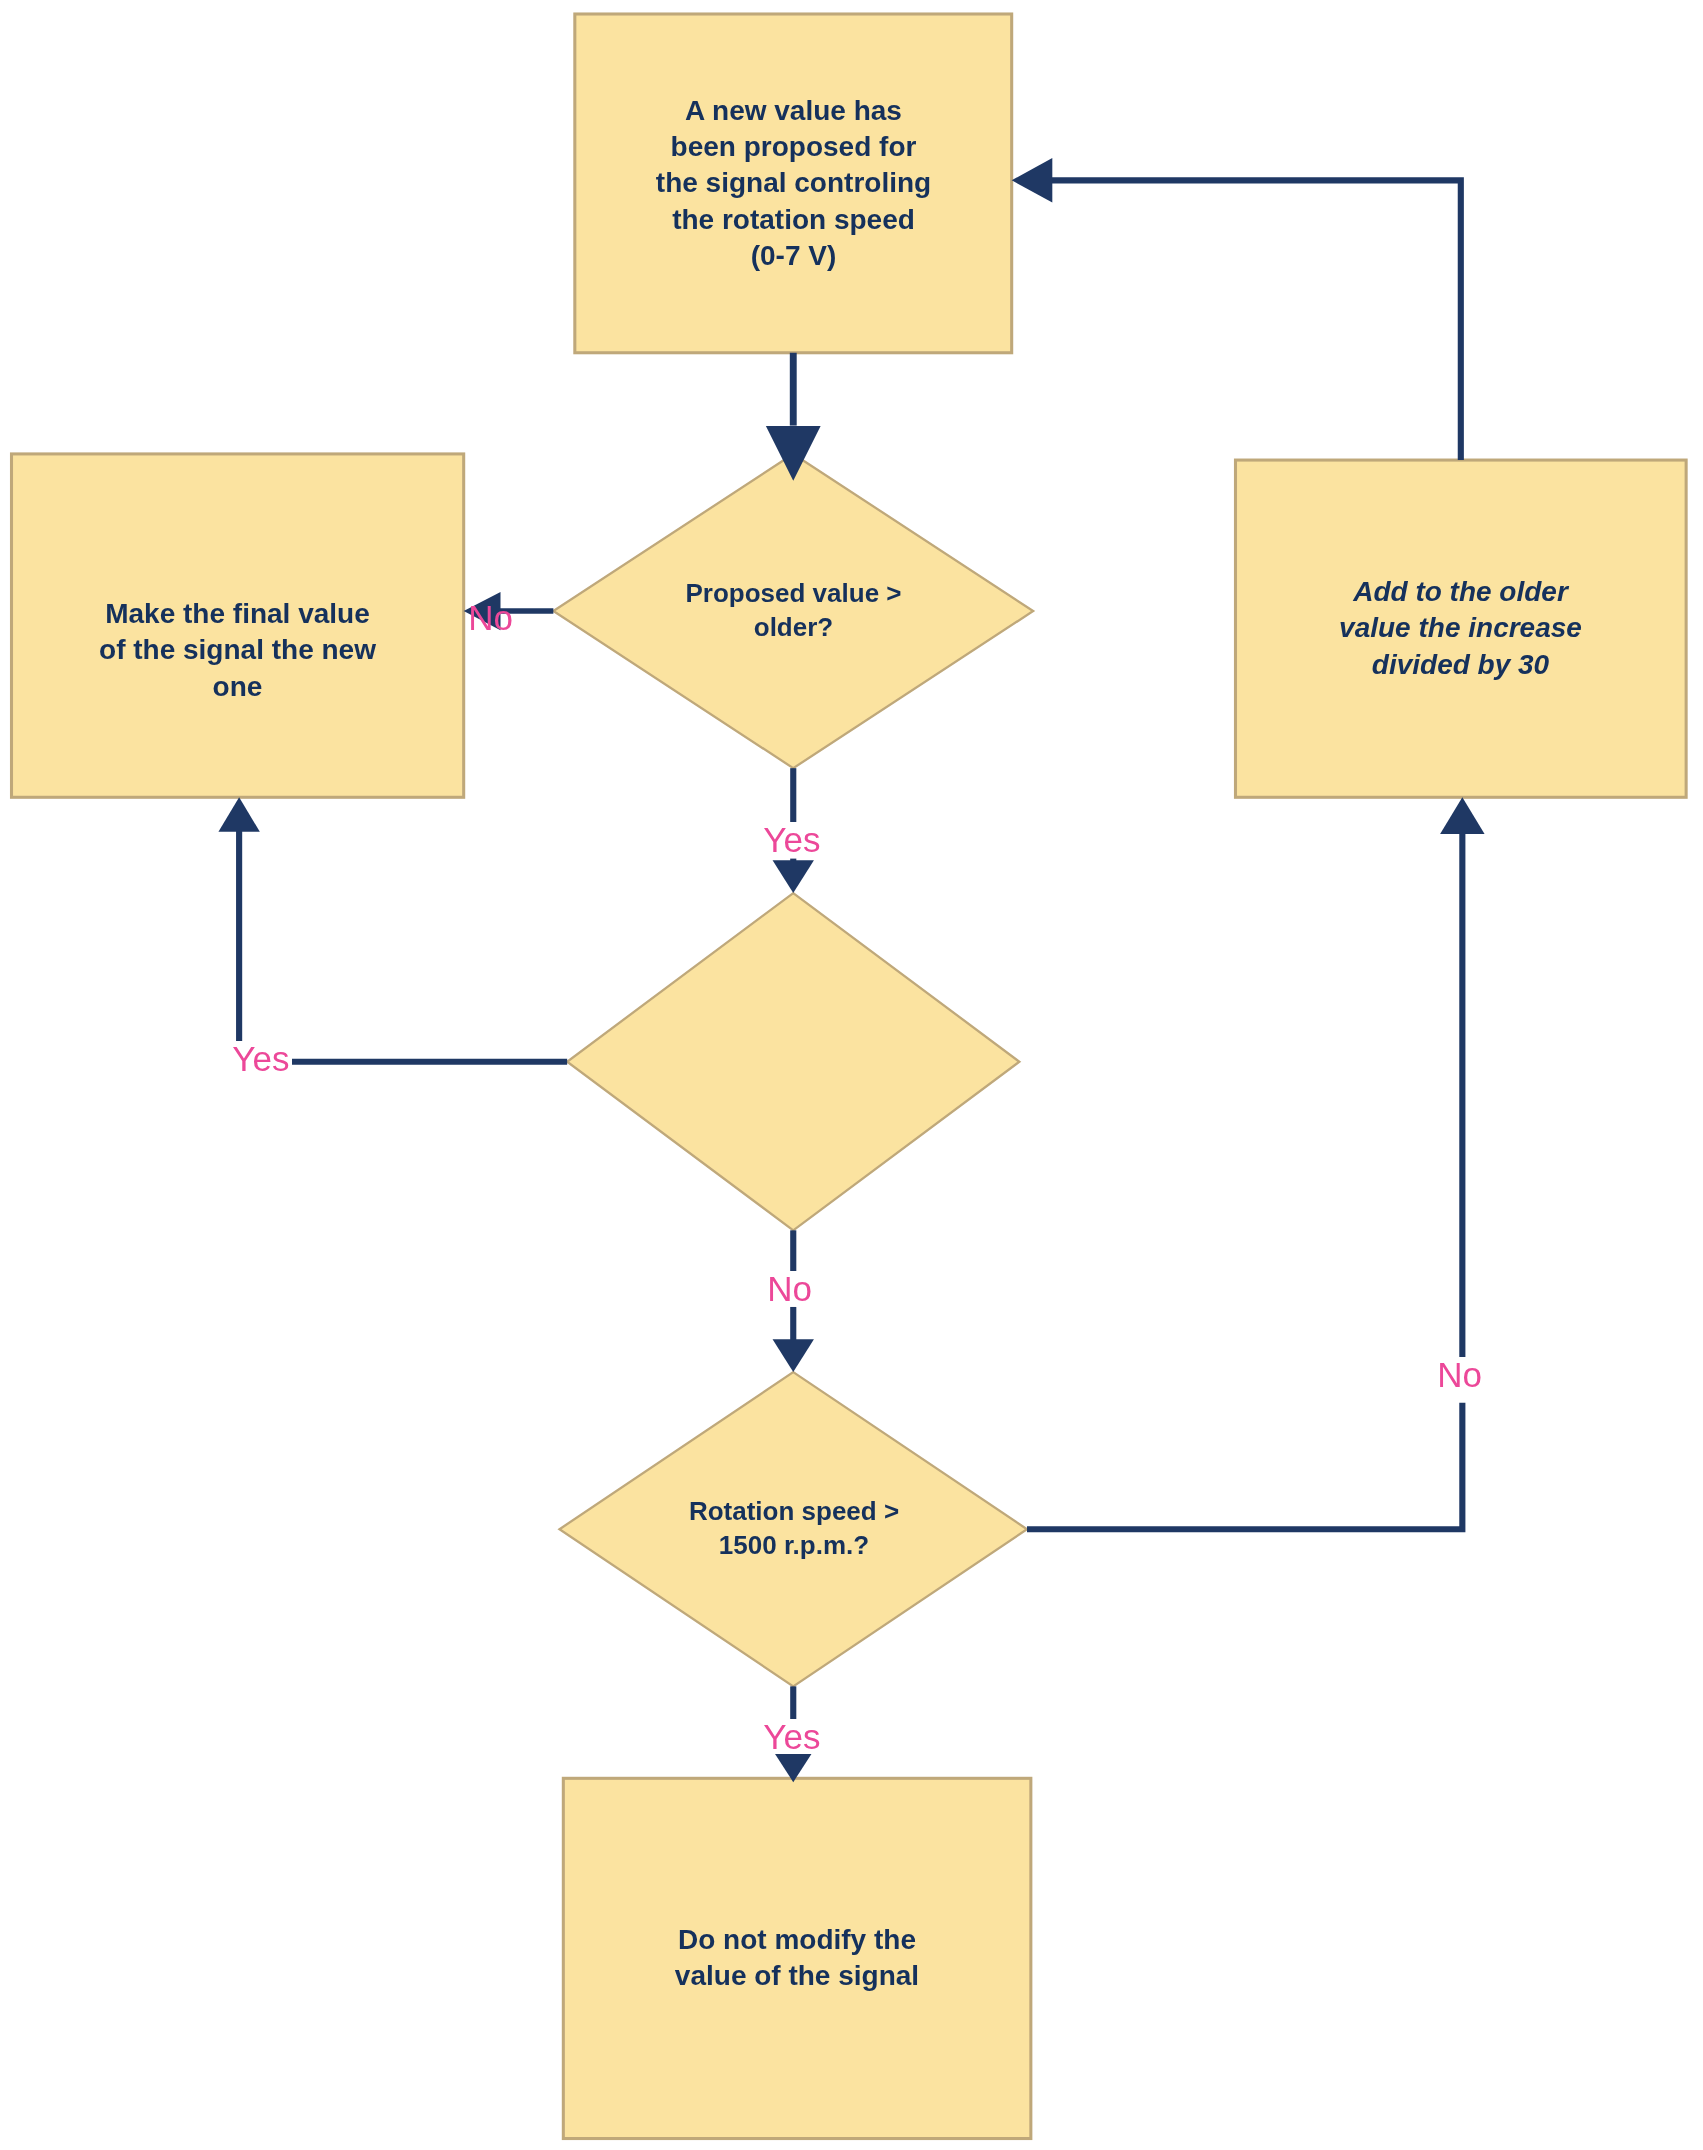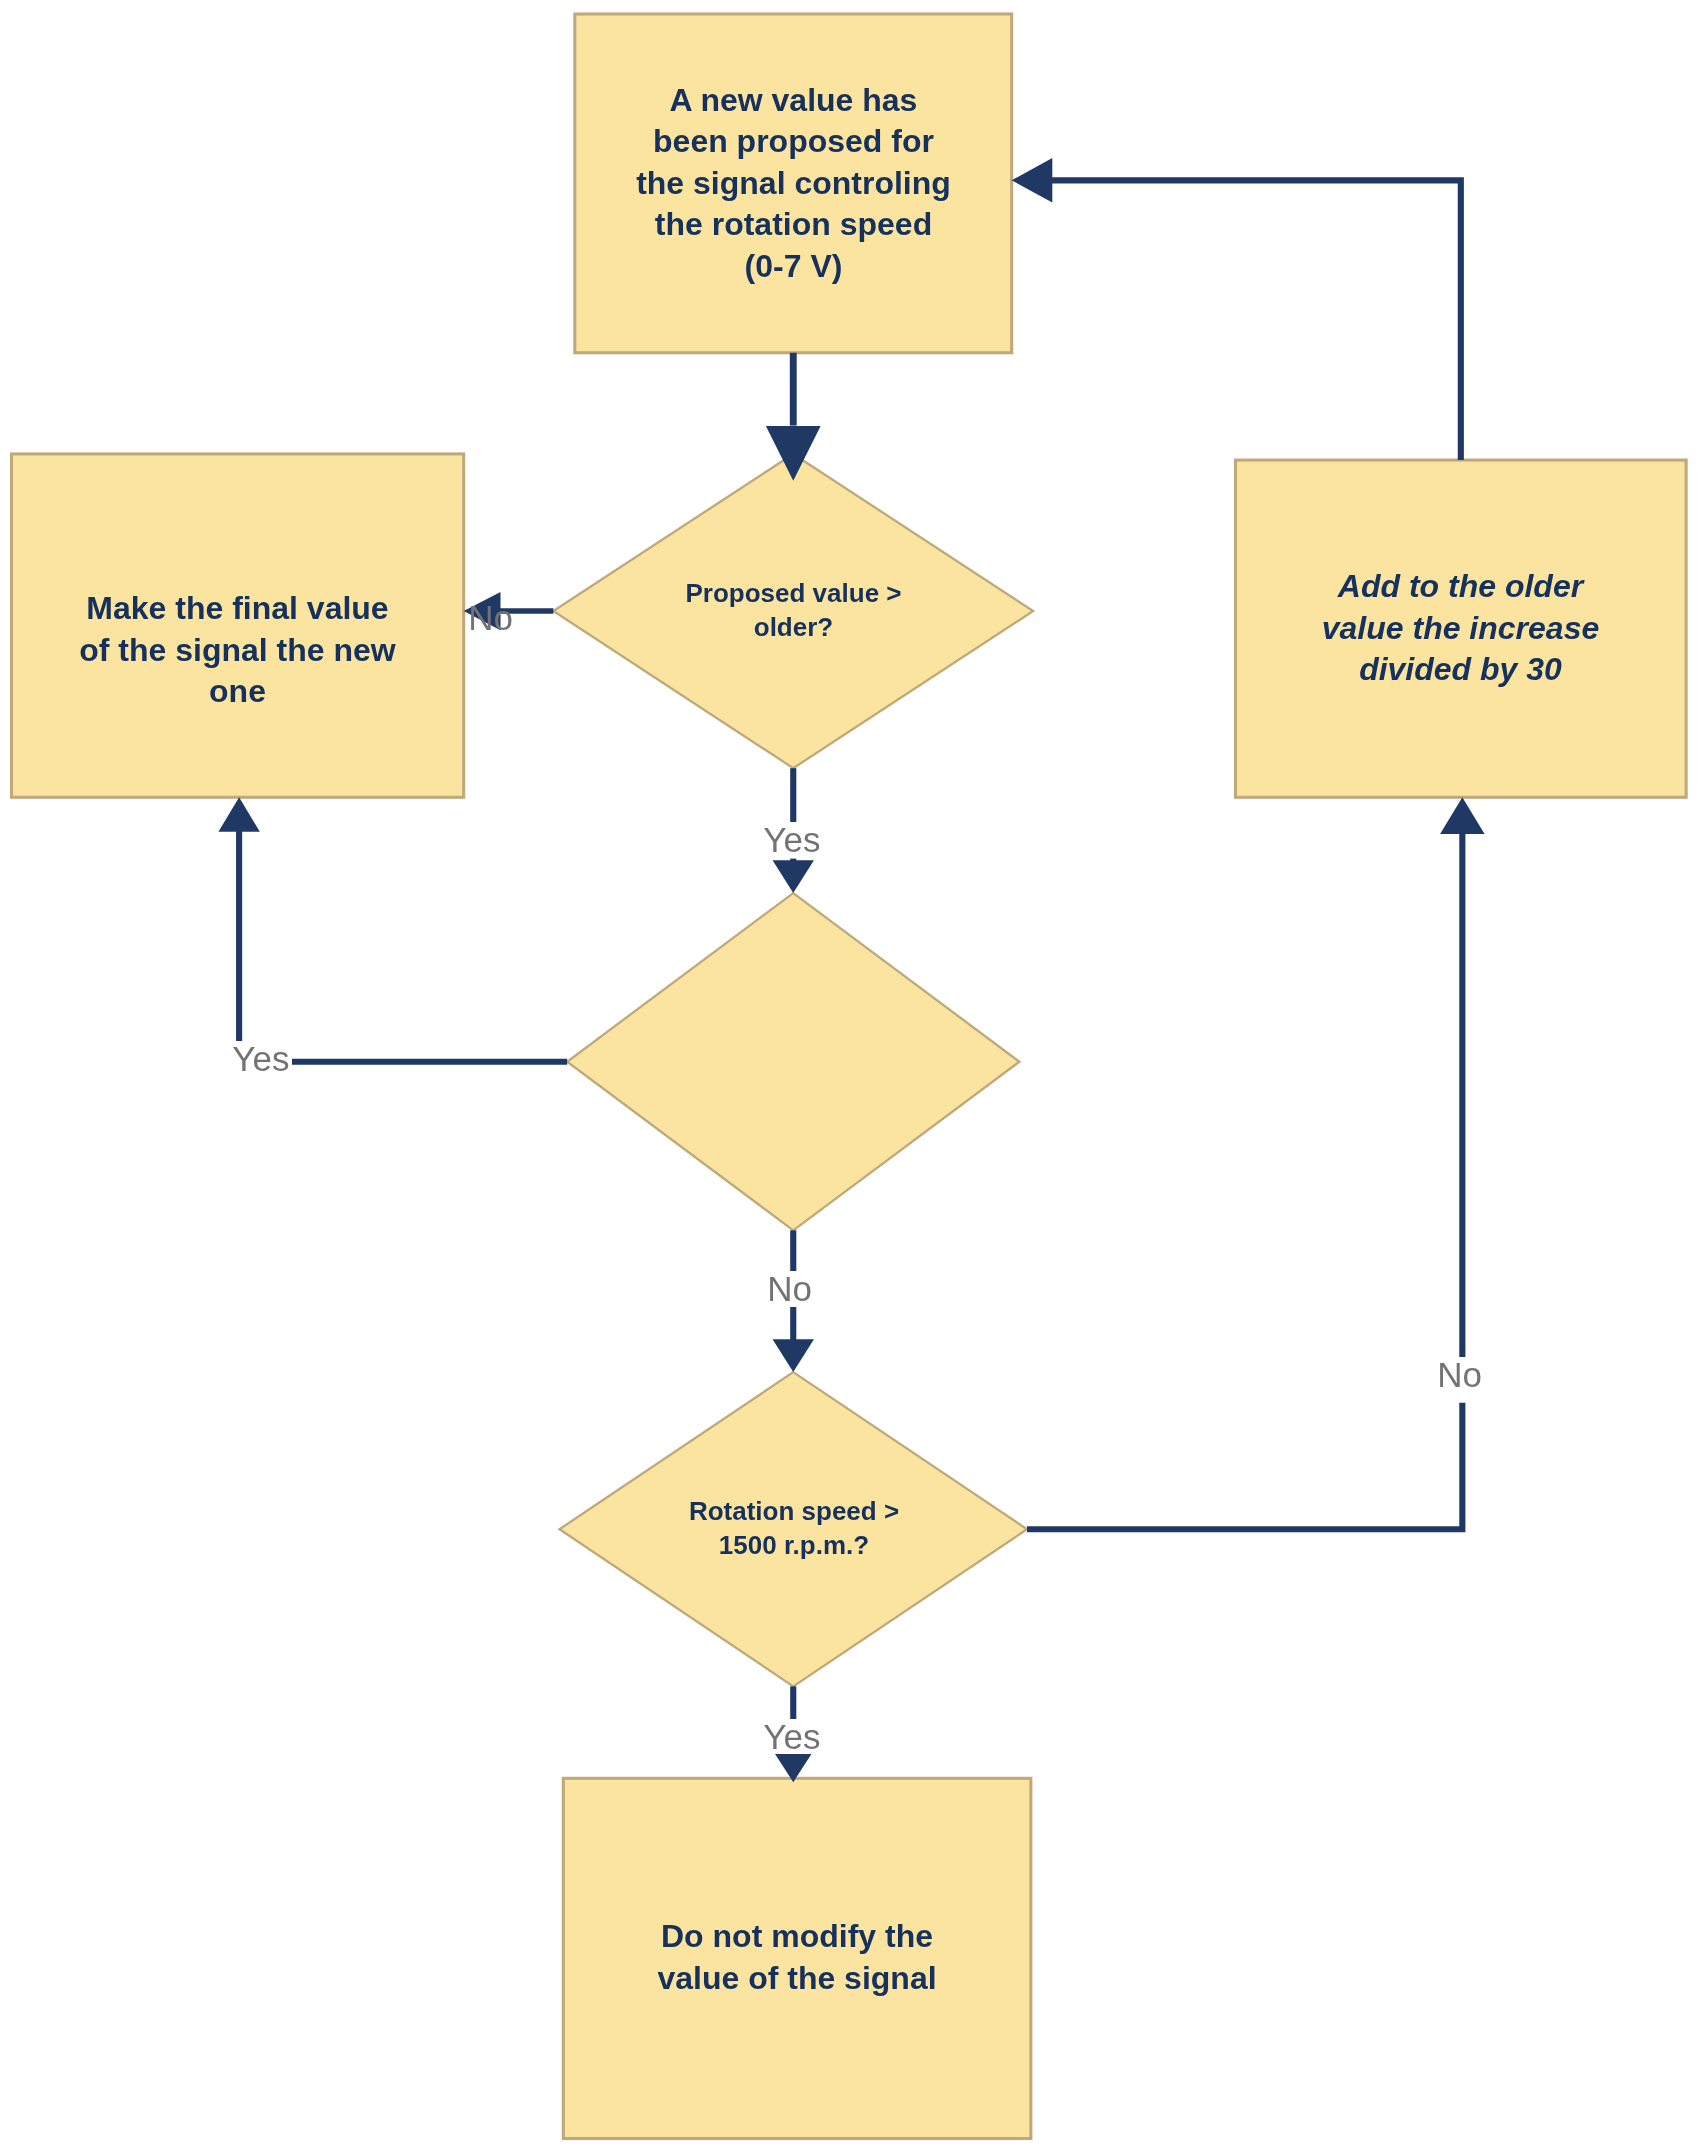--- a/index.html
+++ b/index.html
@@ -30,28 +30,28 @@
     align-items: center;
     justify-content: center;
     text-align: center;
     color: #15315c;
     font-weight: bold;
     line-height: 1.30;
     pointer-events: none;
     white-space: pre-line;
   }
   .box-text {
-    font-size: 32px;
+    font-size: 28px;
   }
   .diamond-text {
     font-size: 26px;
   }
   .edge-label {
     position: absolute;
-    color: #737373;
+    color: #ec4899;
     font-weight: normal;
     font-size: 35px;
     line-height: 1;
     white-space: nowrap;
     background: #ffffff;
     padding: 0 2.3px;
   }
 </style>
 </head>
 <body>

